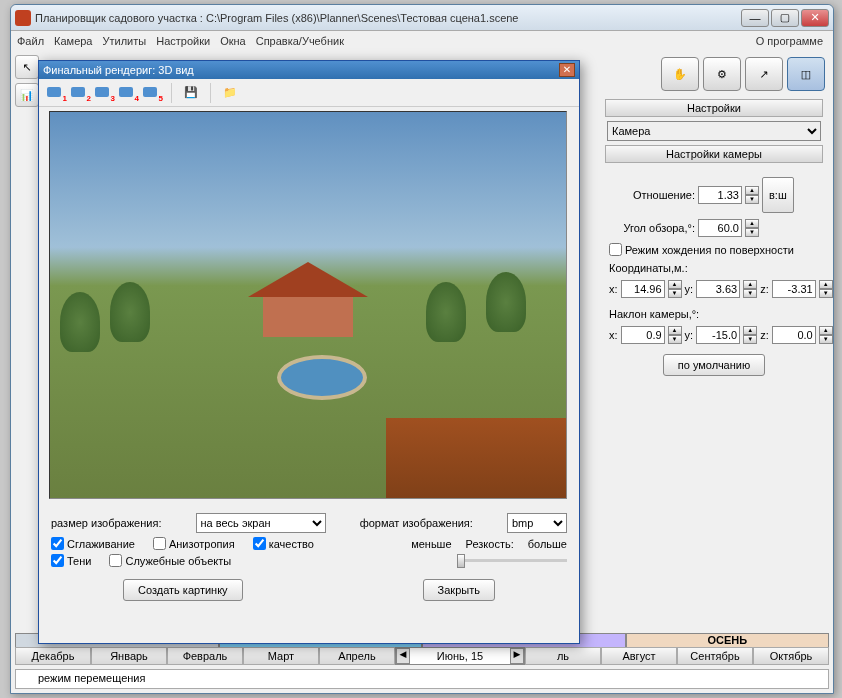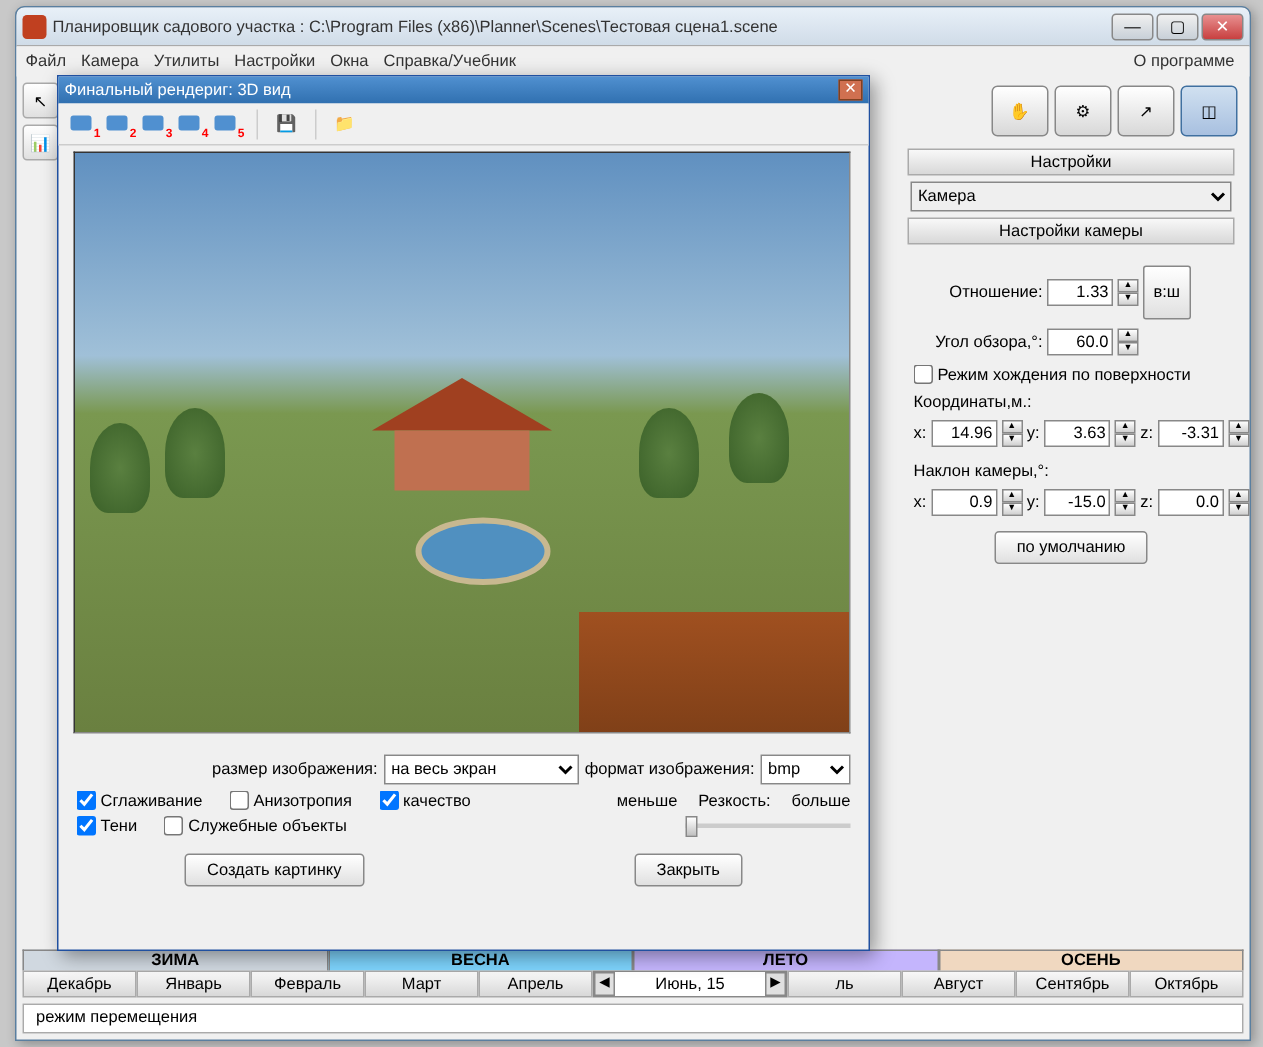--- a/index.html
+++ b/index.html
@@ -44,24 +44,24 @@
 .season.winter { background: #d0d8e0; }
 .season.spring { background: #7dd3fc; }
 .season.summer { background: #c4b5fd; }
 .season.autumn { background: #f0d8c0; }
 .months { display: flex; height: 18px; align-items: stretch; }
 .month { flex: 1; text-align: center; border: 1px solid #aaa; background: linear-gradient(#f8f8f8,#d8d8d8); padding-top: 2px; cursor: pointer; }
 .month-slider { width: 130px; border: 1px solid #888; background: white; display: flex; align-items: center; }
 .slide-btn { width: 14px; height: 100%; background: #e0e0e0; border: 1px solid #888; cursor: pointer; text-align: center; font-size: 9px; }
 .slide-lbl { flex: 1; text-align: center; }
 
-.statusbar { position: absolute; left: 4px; right: 4px; bottom: 4px; height: 20px; border: 1px solid #aaa; background: white; padding: 2px 8px; }
-
-
-.dialog { position: absolute; left: 38px; top: 50px; width: 542px; height: 584px; background: #f0f0f0; border: 1px solid #2050a0; box-shadow: 3px 3px 12px rgba(0,0,0,0.4); }
+.statusbar { position: absolute; left: 4px; right: 4px; bottom: 4px; height: 20px; border: 1px solid #aaa; background: white; padding: 2px 22px; }
+
+
+.dialog { position: absolute; left: 38px; top: 60px; width: 542px; height: 584px; background: #f0f0f0; border: 1px solid #2050a0; box-shadow: 3px 3px 12px rgba(0,0,0,0.4); }
 .dlg-title { height: 18px; background: linear-gradient(#5090d0,#3070b0); color: white; display: flex; align-items: center; padding: 0 4px; }
 .dlg-title-text { flex: 1; }
 .dlg-close { width: 16px; height: 14px; background: #d07050; border: 1px solid #804020; color: white; text-align: center; line-height: 12px; cursor: pointer; font-size: 10px; }
 .dlg-toolbar { height: 28px; display: flex; align-items: center; gap: 6px; padding: 0 8px; border-bottom: 1px solid #ccc; background: #f0f0f0; }
 .camera-icon { width: 18px; height: 16px; position: relative; cursor: pointer; }
 .camera-icon::before { content: ''; position: absolute; width: 14px; height: 10px; background: #5090d0; top: 2px; border-radius: 2px; }
 .cam-num { position: absolute; bottom: -2px; right: -2px; font-size: 8px; color: red; font-weight: bold; }
 .tb-sep { width: 1px; height: 20px; background: #ccc; margin: 0 4px; }
 .tb-icon { width: 18px; height: 18px; cursor: pointer; display: flex; align-items: center; justify-content: center; }
 .render-view { margin: 4px 10px; width: 518px; height: 388px; background: linear-gradient(#6090c0 0%, #a0c0d8 35%, #7a9850 45%, #6a8040 100%); border: 1px inset #888; position: relative; overflow: hidden; }
@@ -253,21 +253,21 @@
     <div class="tree" style="right:40px;top:160px"></div>
     <div class="tree" style="right:100px;top:170px"></div>
     <div class="house">
         <div class="roof"></div>
         <div class="wall"></div>
       </div>
     <div class="pool"></div>
     <div class="fence"></div>
   </div>
   <div class="dlg-controls">
-    <div class="ctl-row" style="justify-content:flex-end">
+    <div class="ctl-row" style="justify-content:space-between">
       <span>размер изображения:</span>
       <select style="width:130px"><option>на весь экран</option></select>
       <span style="margin-left:0">формат изображения:</span>
       <select style="width:60px"><option>bmp</option></select>
     </div>
     <div class="chk-row">
       <label class="chk">
           <input type="checkbox" checked="" style="">
           <span>Сглаживание</span>
         </label>

